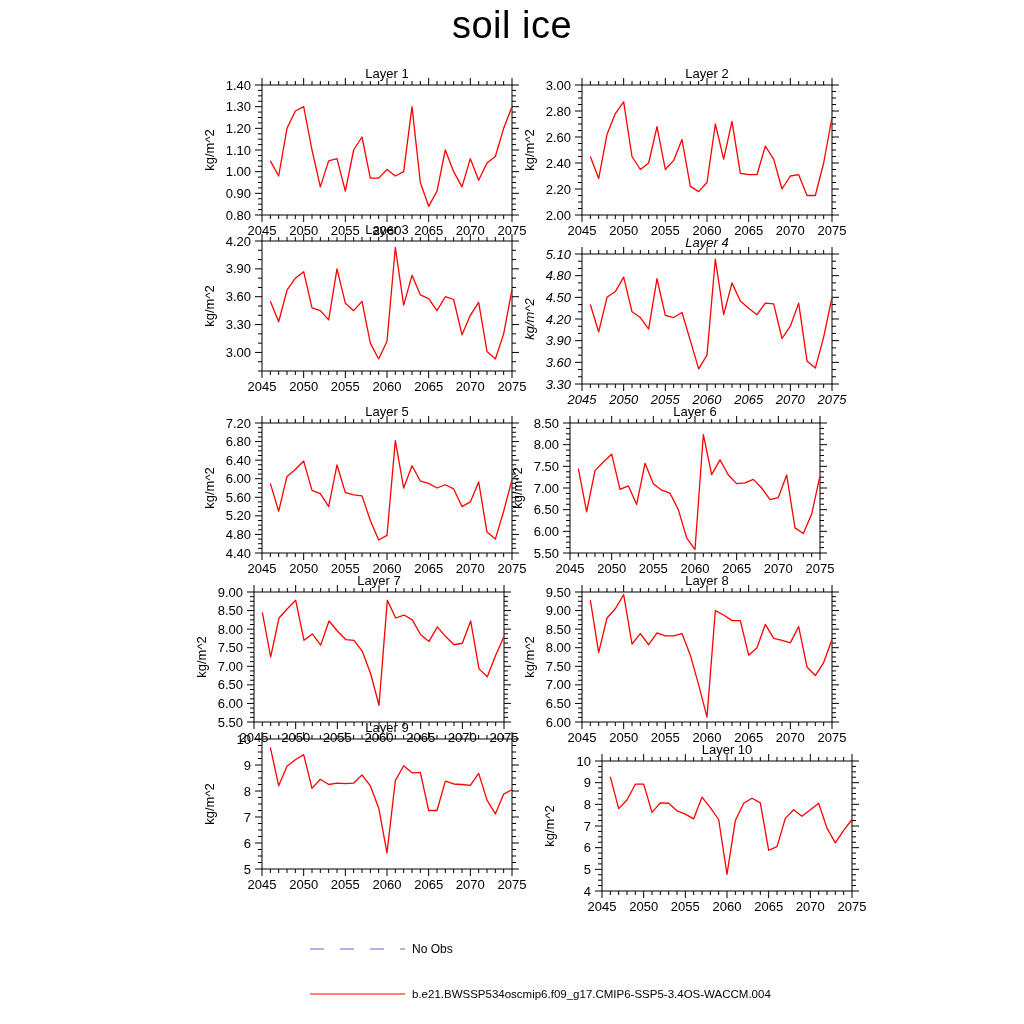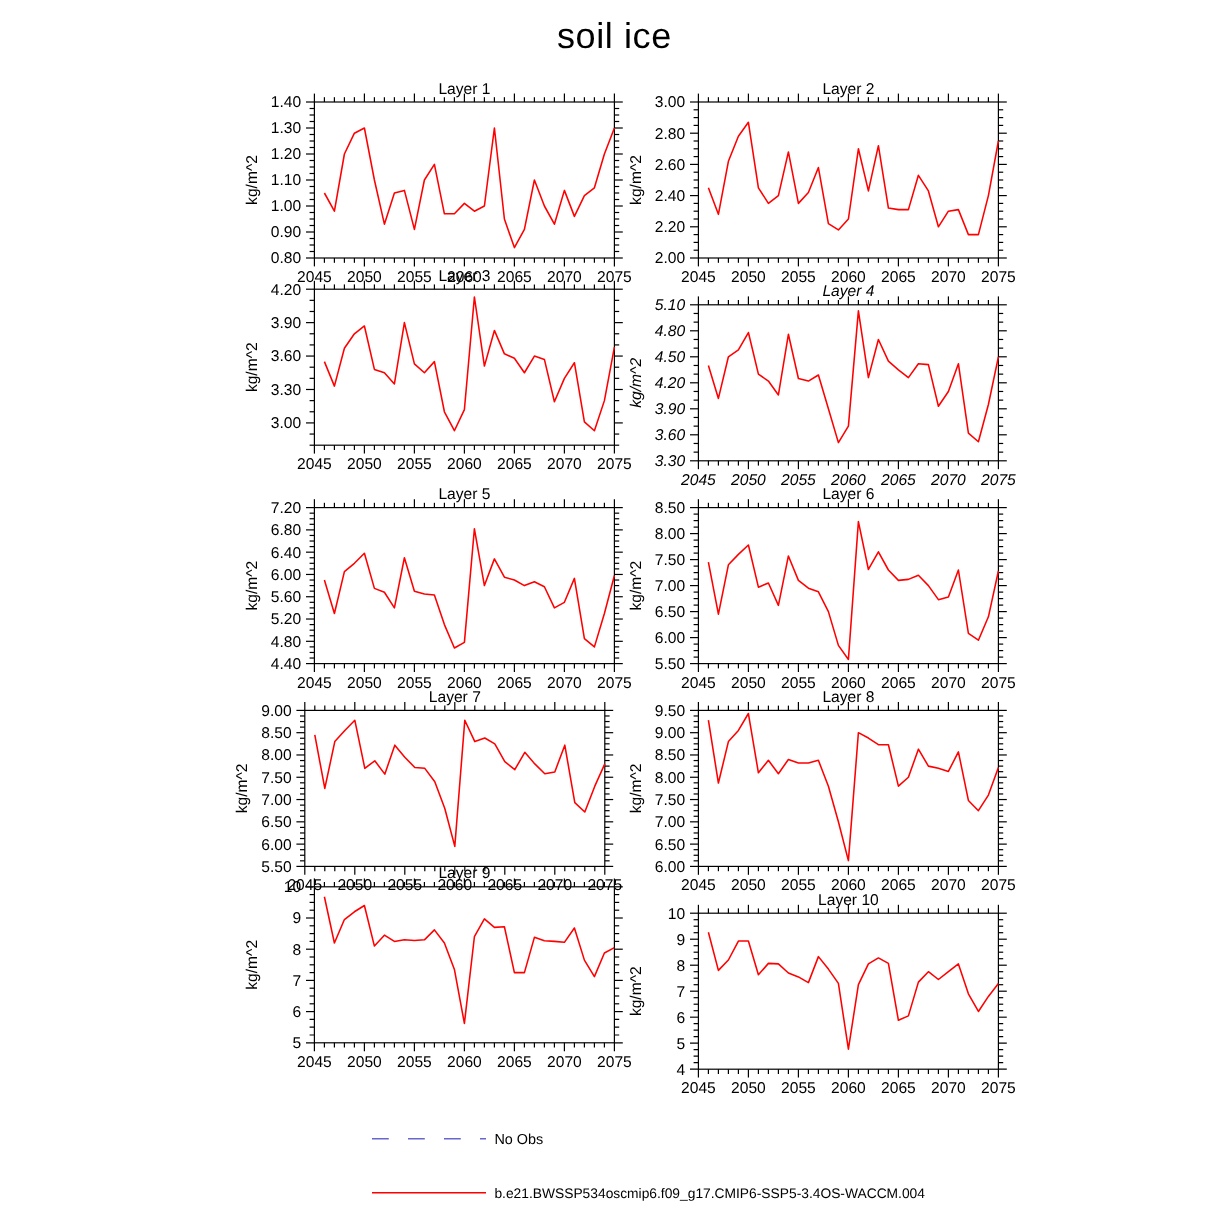--- a/index.html
+++ b/index.html
@@ -1,18 +1,18 @@
 <!DOCTYPE html>
 <html><head>
 <meta charset="utf-8">
 <style>
   html,body{margin:0;padding:0;background:#ffffff;}
   body{width:1024px;height:1024px;position:relative;font-family:"Liberation Sans",sans-serif;color:#000;}
-  .page-title{position:absolute;left:0;top:14px;width:1024px;text-align:center;
-              font-size:30px;letter-spacing:0.5px;}
+  .page-title{position:absolute;left:0;top:4px;width:1024px;text-align:center;
+              font-size:38px;letter-spacing:0.5px;}
   figure.panel{position:absolute;margin:12px;padding:0;width:350px;height:178px;}
   figure.panel svg{overflow:visible;display:block;}
   svg{overflow:visible;}
   .legend-svg{position:absolute;left:0;top:935px;}
   text{fill:#000;}
 </style>
 </head>
 <body>
 
 <div class="page-title">soil ice</div>
@@ -646,21 +646,21 @@
       <line x1="78" y1="32.28571428571429" x2="74" y2="32.28571428571429" stroke="#000"></line>
       <line x1="328" y1="32.28571428571429" x2="332" y2="32.28571428571429" stroke="#000"></line>
       <line x1="78" y1="27.642857142857125" x2="74" y2="27.642857142857125" stroke="#000"></line>
       <line x1="328" y1="27.642857142857125" x2="332" y2="27.642857142857125" stroke="#000"></line>
       <line x1="78" y1="23" x2="71" y2="23" stroke="#000"></line>
       <line x1="328" y1="23" x2="335" y2="23" stroke="#000"></line>
       <text x="67" y="27.5" text-anchor="end" font-size="13">7.20</text>
       <polyline points="86.33333333333333,83.35714285714286 94.66666666666667,111.21428571428572 103,76.39285714285717 111.33333333333334,69.42857142857143 119.66666666666666,61.071428571428584 128,90.32142857142858 136.33333333333334,93.5714285714286 144.66666666666669,106.57142857142857 153,64.7857142857143 161.33333333333331,92.64285714285714 169.66666666666666,94.96428571428571 178,95.89285714285717 186.33333333333334,120.50000000000003 194.66666666666669,140.00000000000003 203,135.35714285714286 211.33333333333334,40.64285714285714 219.66666666666666,88.00000000000003 228,65.71428571428571 236.33333333333331,81.03571428571429 244.66666666666666,83.35714285714286 253,88.00000000000003 261.3333333333333,84.75000000000001 269.6666666666667,88.92857142857143 278,106.57142857142857 286.33333333333337,101.92857142857144 294.6666666666667,81.96428571428574 303,132.1071428571429 311.33333333333337,139.07142857142858 319.66666666666663,111.21428571428572 328,79.64285714285712" fill="none" stroke="#ff0000" stroke-width="1.3" stroke-linejoin="round"></polyline>
     </svg>
   </figure>
-<figure class="panel" style="left:492px;top:388px;">
+<figure class="panel" style="left:480px;top:388px;">
     <svg width="350" height="178">
       <rect x="78" y="23" width="250" height="130" fill="none" stroke="#000" stroke-width="1"></rect>
       <text x="203" y="16" text-anchor="middle" font-size="13">Layer 6</text>
       <text x="30" y="88" text-anchor="middle" font-size="13" transform="rotate(-90 30 88)">kg/m^2</text>
       <line x1="78" y1="153" x2="78" y2="160" stroke="#000"></line>
       <line x1="78" y1="23" x2="78" y2="16" stroke="#000"></line>
       <text x="78" y="173" text-anchor="middle" font-size="13">2045</text>
       <line x1="86.33333333333333" y1="153" x2="86.33333333333333" y2="157" stroke="#000"></line>
       <line x1="86.33333333333333" y1="23" x2="86.33333333333333" y2="19" stroke="#000"></line>
       <line x1="94.66666666666667" y1="153" x2="94.66666666666667" y2="157" stroke="#000"></line>
@@ -1191,21 +1191,21 @@
       <line x1="78" y1="36" x2="74" y2="36" stroke="#000"></line>
       <line x1="328" y1="36" x2="332" y2="36" stroke="#000"></line>
       <line x1="78" y1="29.5" x2="74" y2="29.5" stroke="#000"></line>
       <line x1="328" y1="29.5" x2="332" y2="29.5" stroke="#000"></line>
       <line x1="78" y1="23" x2="71" y2="23" stroke="#000"></line>
       <line x1="328" y1="23" x2="335" y2="23" stroke="#000"></line>
       <text x="67" y="27.5" text-anchor="end" font-size="13">10</text>
       <polyline points="86.33333333333333,31.320000000000007 94.66666666666667,69.80000000000001 103,50.300000000000026 111.33333333333334,43.80000000000001 119.66666666666666,38.59999999999998 128,72.40000000000002 136.33333333333334,63.300000000000026 144.66666666666669,68.5 153,67.19999999999999 161.33333333333331,67.72000000000001 169.66666666666666,67.19999999999999 178,58.880000000000024 186.33333333333334,69.80000000000001 194.66666666666669,91.9 203,136.88 211.33333333333334,64.6 219.66666666666666,49.77999999999999 228,56.80000000000001 236.33333333333331,56.27999999999999 244.66666666666666,94.5 253,94.5 261.3333333333333,65.11999999999998 269.6666666666667,67.98000000000002 278,68.5 286.33333333333337,69.27999999999999 294.6666666666667,57.32000000000001 303,84.1 311.33333333333337,97.88 319.66666666666663,78.12 328,73.69999999999999" fill="none" stroke="#ff0000" stroke-width="1.3" stroke-linejoin="round"></polyline>
     </svg>
   </figure>
-<figure class="panel" style="left:492px;top:726px;">
+<figure class="panel" style="left:512px;top:726px;">
     <svg width="350" height="178">
       <rect x="78" y="23" width="250" height="130" fill="none" stroke="#000" stroke-width="1"></rect>
       <text x="203" y="16" text-anchor="middle" font-size="13">Layer 10</text>
       <text x="30" y="88" text-anchor="middle" font-size="13" transform="rotate(-90 30 88)">kg/m^2</text>
       <line x1="78" y1="153" x2="78" y2="160" stroke="#000"></line>
       <line x1="78" y1="23" x2="78" y2="16" stroke="#000"></line>
       <text x="78" y="173" text-anchor="middle" font-size="13">2045</text>
       <line x1="86.33333333333333" y1="153" x2="86.33333333333333" y2="157" stroke="#000"></line>
       <line x1="86.33333333333333" y1="23" x2="86.33333333333333" y2="19" stroke="#000"></line>
       <line x1="94.66666666666667" y1="153" x2="94.66666666666667" y2="157" stroke="#000"></line>

